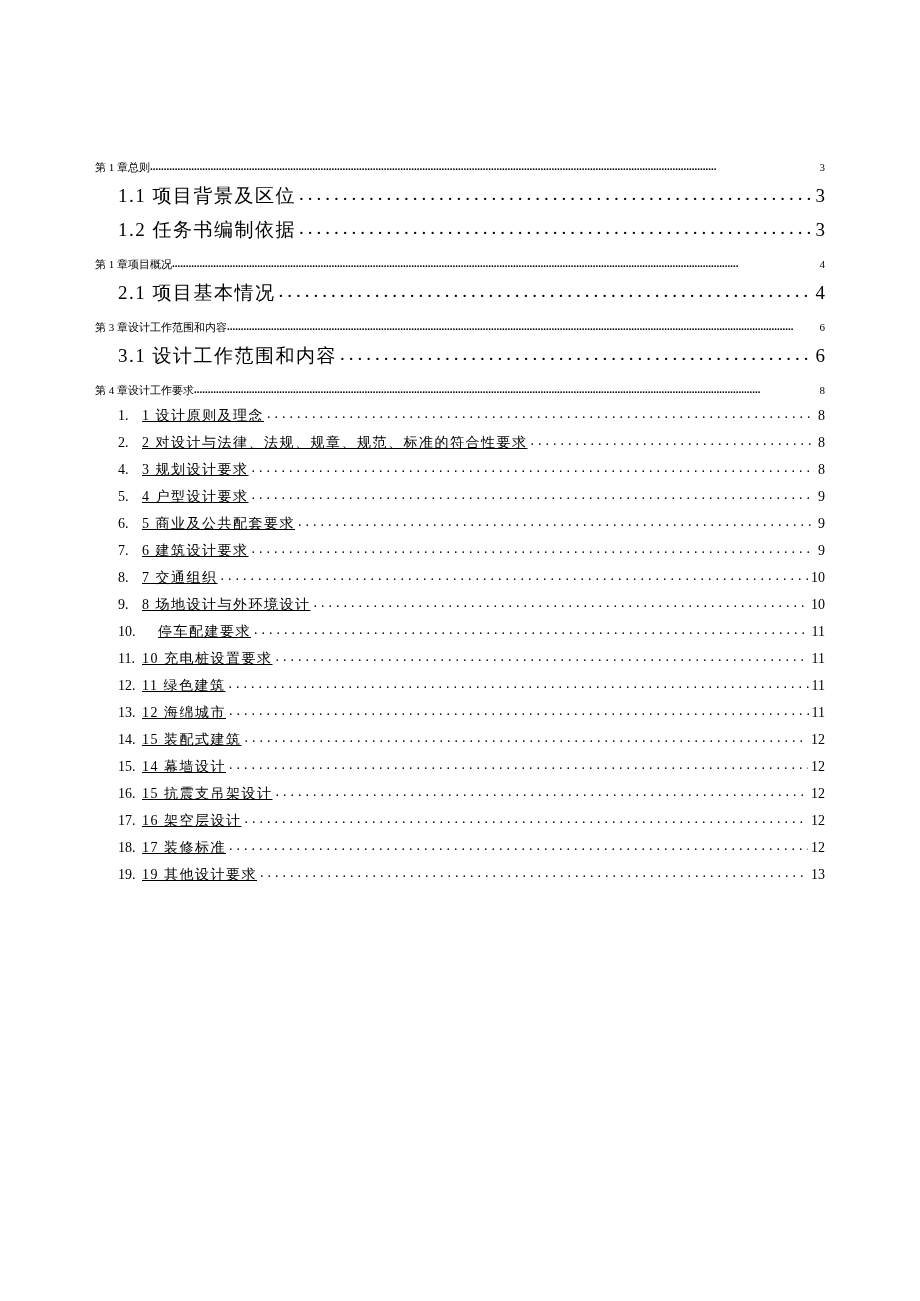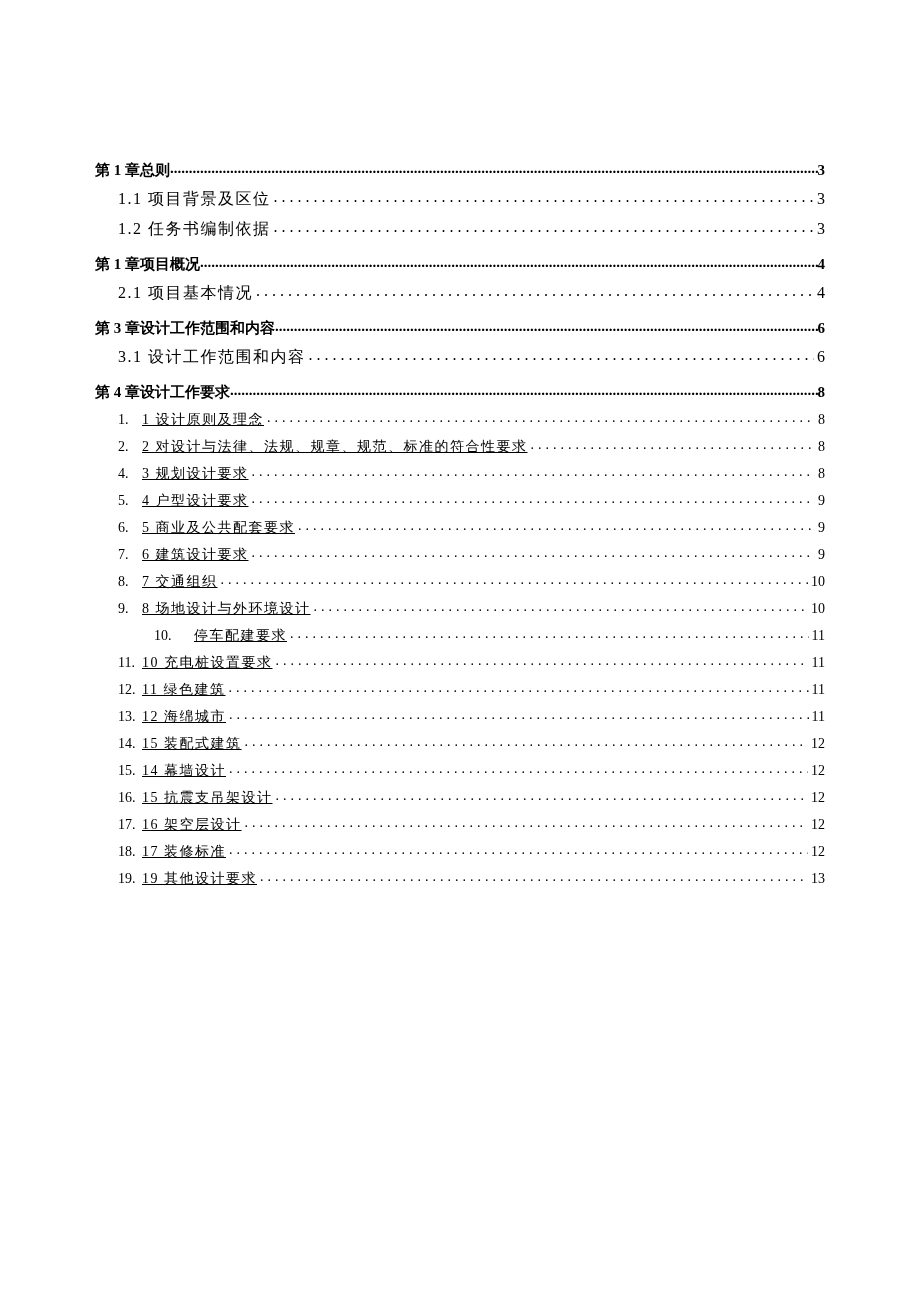--- a/index.html
+++ b/index.html
@@ -11,22 +11,22 @@
       background: #ffffff;
       width: 920px;
       height: 1301px;
       font-family: "SimSun", "宋体", serif;
       color: #000000;
       padding: 160px 95px 0 95px;
     }
     .toc-chapter {
       display: flex;
       align-items: baseline;
-      font-weight: bold;
-      font-size: 15px;
+      font-weight: normal;
+      font-size: 11px;
       margin-bottom: 8px;
       margin-top: 14px;
       white-space: nowrap;
       overflow: hidden;
     }
     .toc-chapter:first-child {
       margin-top: 0;
     }
     .toc-chapter-title {
       flex-shrink: 0;
@@ -43,21 +43,21 @@
       content: "..............................................................................................................................................................................................................";
       position: absolute;
       left: 0;
     }
     .toc-chapter-page {
       flex-shrink: 0;
     }
     .toc-sub {
       display: flex;
       align-items: baseline;
-      font-size: 16px;
+      font-size: 19px;
       margin-left: 23px;
       margin-bottom: 8px;
       white-space: nowrap;
       overflow: hidden;
     }
     .toc-sub-title {
       flex-shrink: 0;
       letter-spacing: 1.5px;
     }
     .toc-sub-dots {
@@ -106,21 +106,20 @@
     .toc-numbered-dots::after {
       content: "..............................................................................................................................................................................................................";
       position: absolute;
       left: 0;
     }
     .toc-numbered-page {
       flex-shrink: 0;
     }
     .toc-numbered-wide .toc-numbered-num {
       min-width: 40px;
-      margin-left: 36px;
     }
   </style>
 </head>
 <body>
 
 <div>
 
   <div class="toc-chapter">
     <span class="toc-chapter-title">第 1 章总则</span>
     <span class="toc-chapter-dots"></span>

